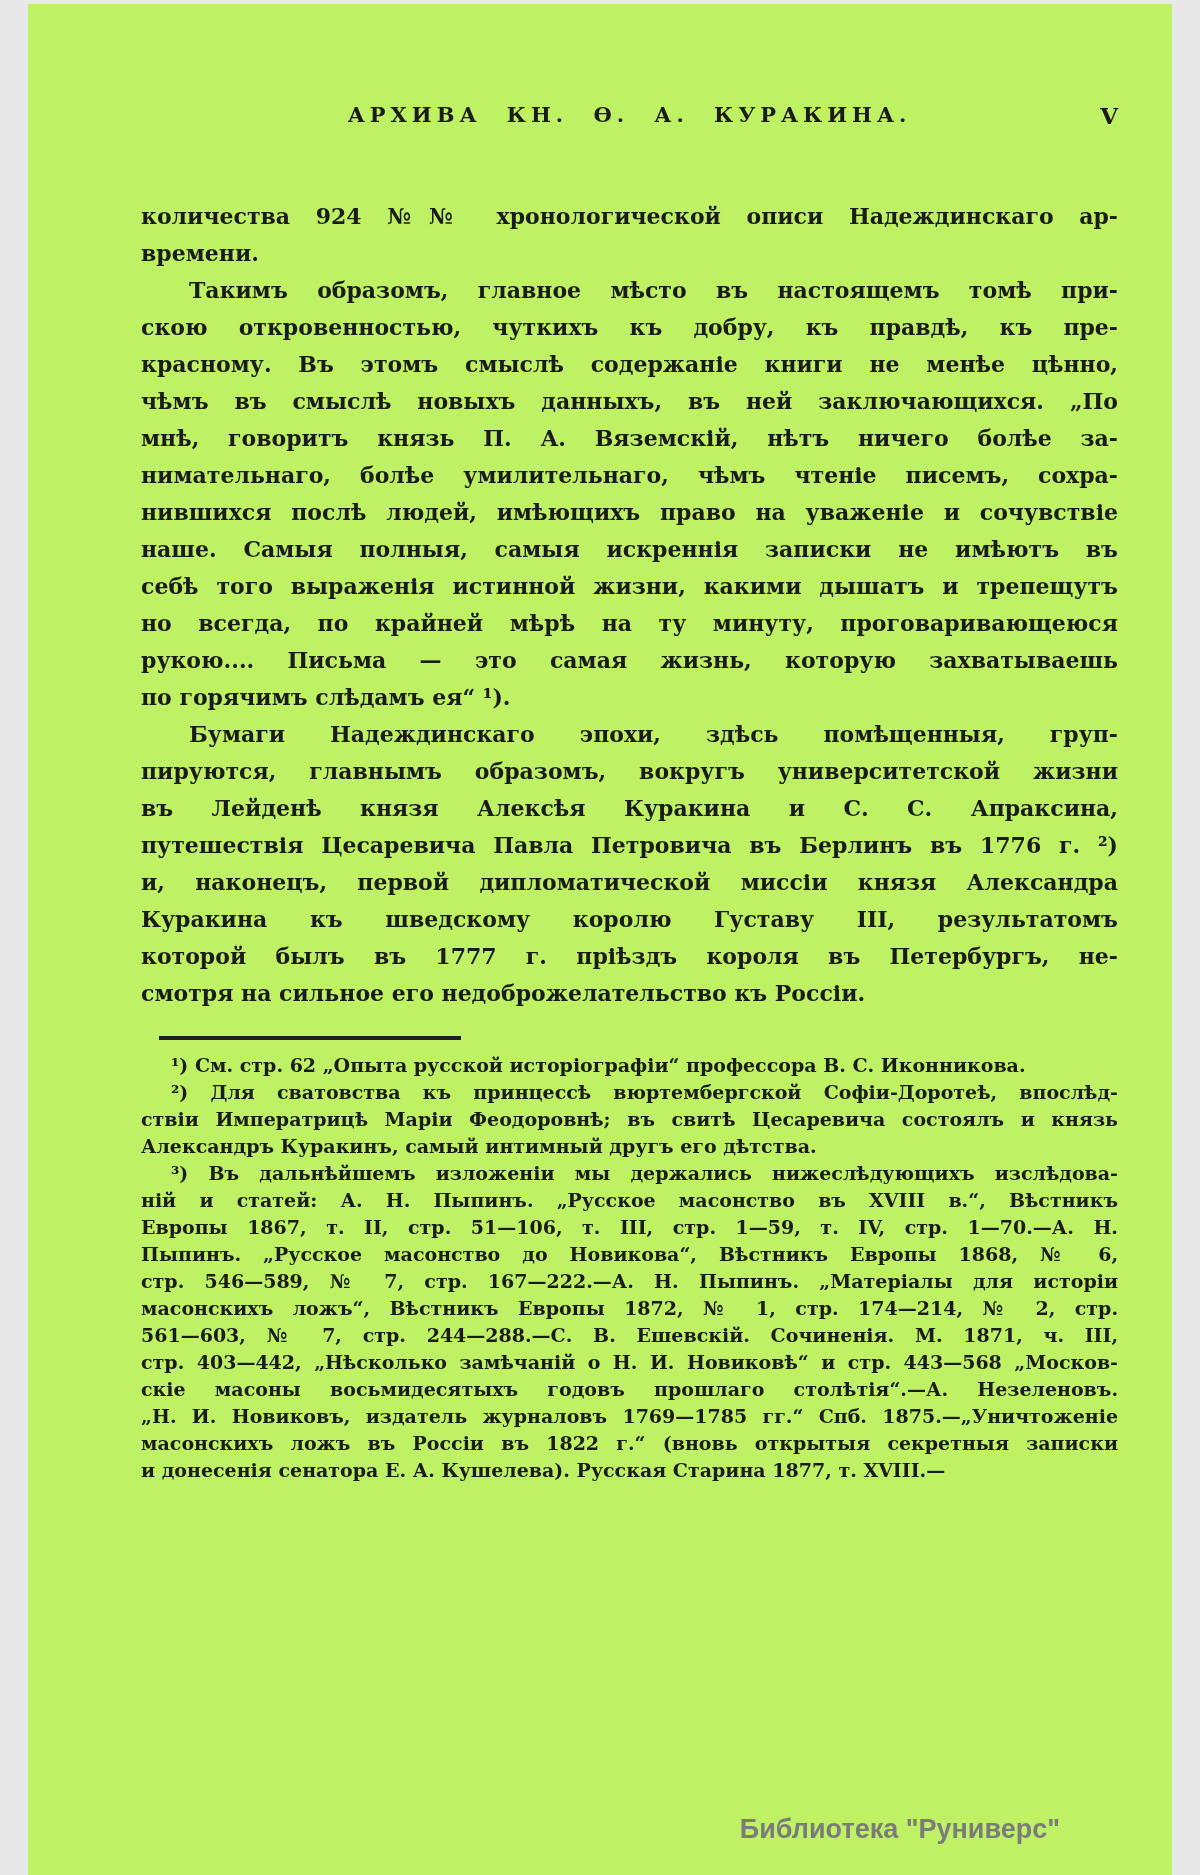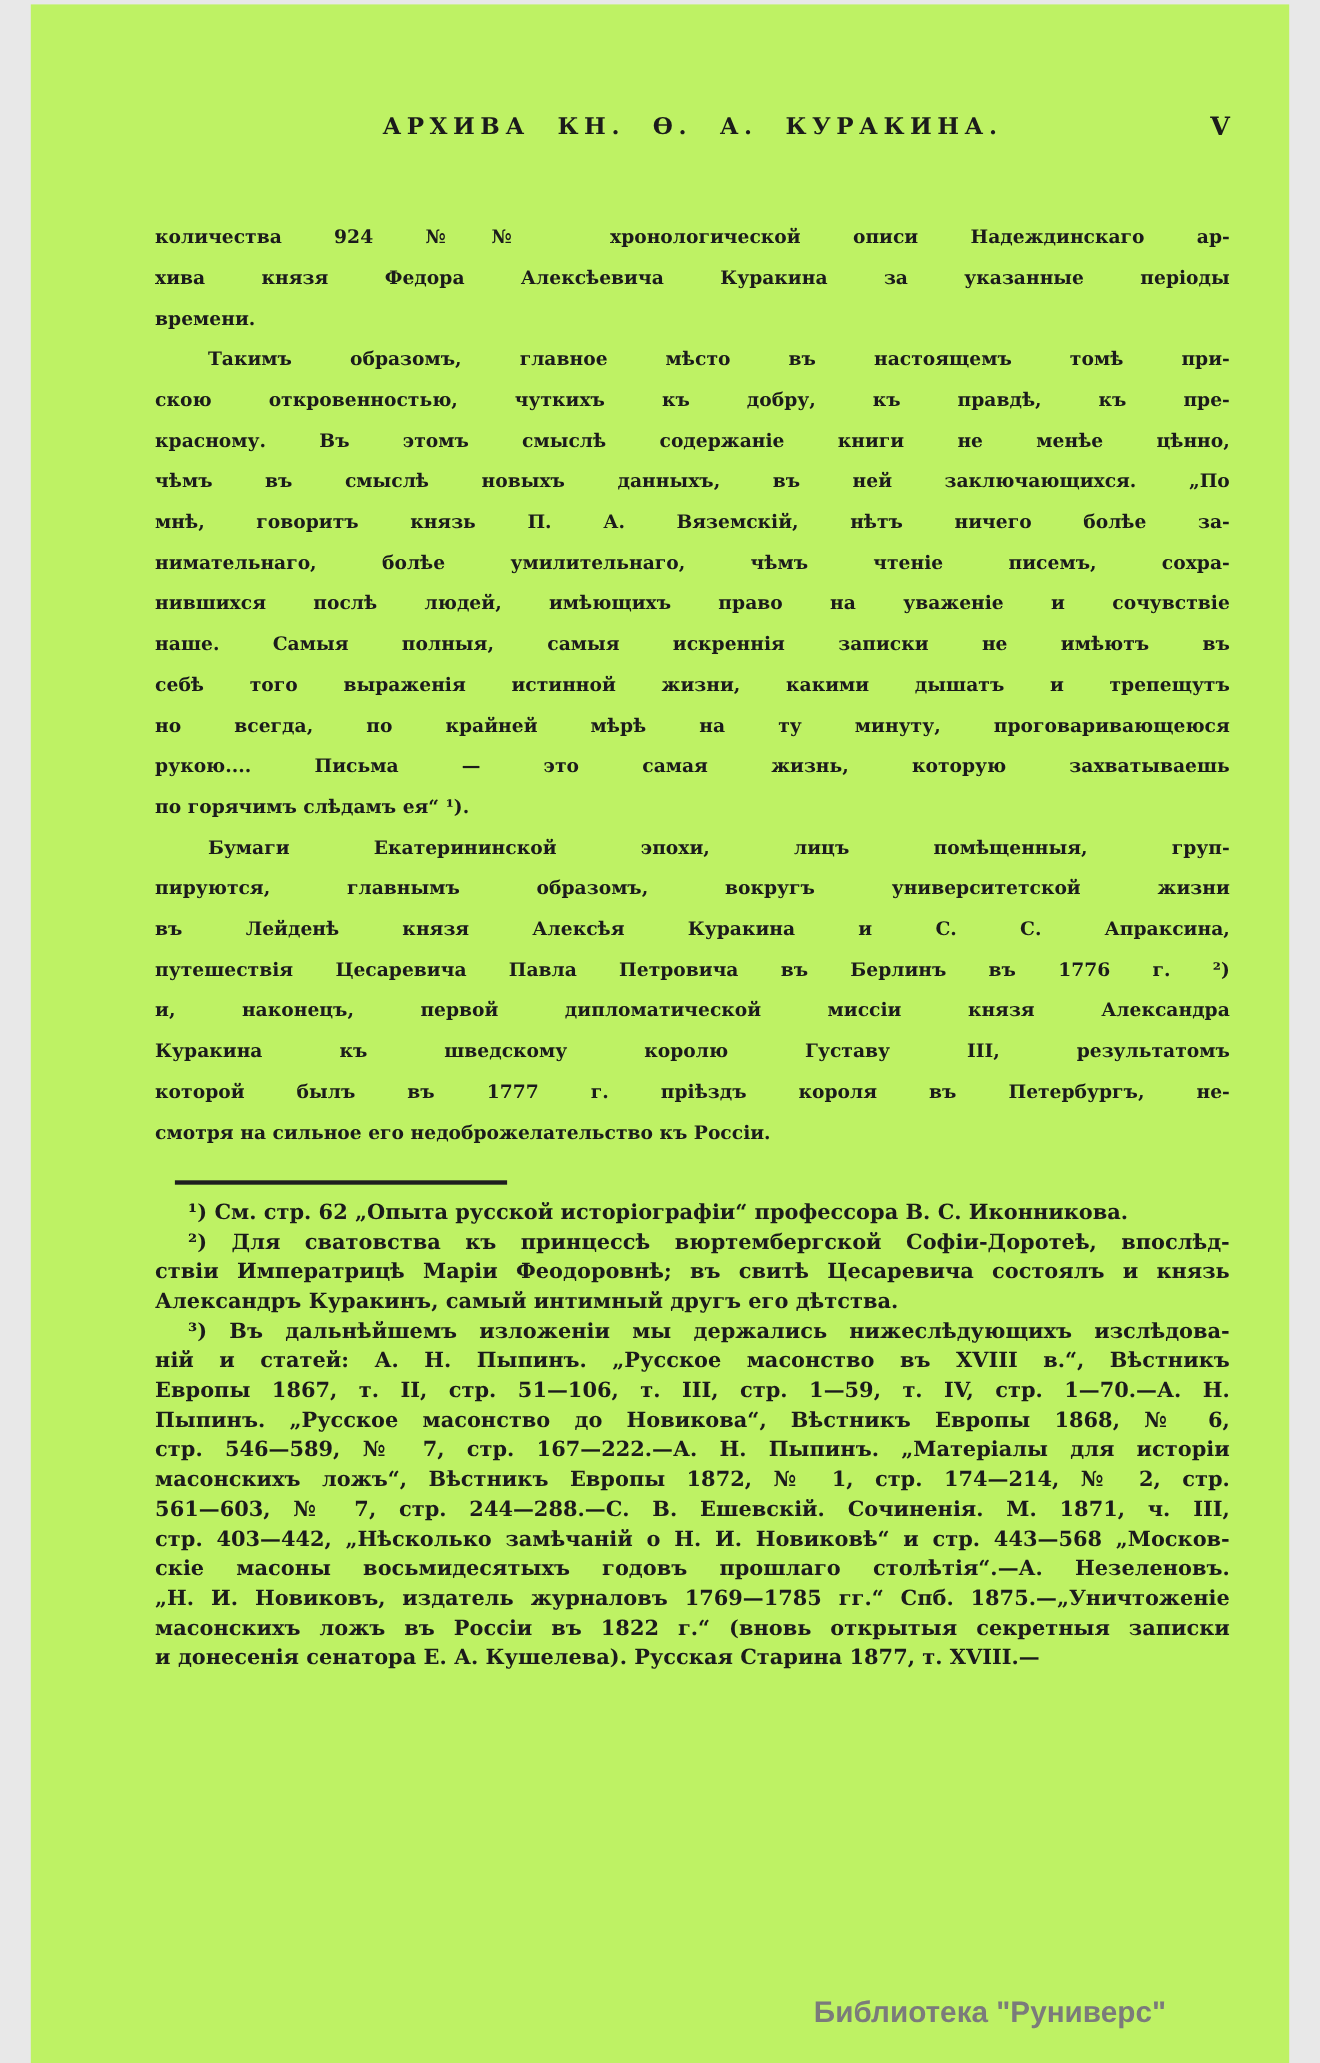--- a/index.html
+++ b/index.html
@@ -29,21 +29,21 @@
   }
   .hdr-page {
     position: absolute;
     right: 0px;
     top: 0px;
     font-size: 23px;
     font-weight: bold;
   }
   .body-text {
     margin-top: 62px;
-    font-size: 17px;
+    font-size: 22px;
     font-weight: bold;
     line-height: 37px;
   }
   .line { text-align: justify; }
   .line.jl { text-align-last: justify; }
   .body-text .line.indent { text-indent: 48px; }
   .fn-rule {
     margin-top: 24px;
     margin-left: 18px;
     width: 302px;
@@ -73,39 +73,38 @@
   <div class="content">
 
     <div class="hdr">
       <div class="hdr-title">АРХИВА КН. Ѳ. А. КУРАКИНА.</div>
       <div class="hdr-page">V</div>
     </div>
 
     <div class="body-text">
         <div>
           <div class="line jl">количества 924 №№ хронологической описи Надеждинскаго ар-</div>
-          <div class="line jl">хива князя Федора Алексѣевича Куракина за указанные періоды</div>
           <div class="line">времени.</div>
         </div>
         <div>
           <div class="line jl indent">Такимъ образомъ, главное мѣсто въ настоящемъ томѣ при-</div>
           <div class="line jl">скою откровенностью, чуткихъ къ добру, къ правдѣ, къ пре-</div>
           <div class="line jl">красному. Въ этомъ смыслѣ содержаніе книги не менѣе цѣнно,</div>
           <div class="line jl">чѣмъ въ смыслѣ новыхъ данныхъ, въ ней заключающихся. „По</div>
           <div class="line jl">мнѣ, говоритъ князь П. А. Вяземскій, нѣтъ ничего болѣе за-</div>
           <div class="line jl">нимательнаго, болѣе умилительнаго, чѣмъ чтеніе писемъ, сохра-</div>
           <div class="line jl">нившихся послѣ людей, имѣющихъ право на уваженіе и сочувствіе</div>
           <div class="line jl">наше. Самыя полныя, самыя искреннія записки не имѣютъ въ</div>
           <div class="line jl">себѣ того выраженія истинной жизни, какими дышатъ и трепещутъ</div>
           <div class="line jl">но всегда, по крайней мѣрѣ на ту минуту, проговаривающеюся</div>
           <div class="line jl">рукою.... Письма — это самая жизнь, которую захватываешь</div>
           <div class="line">по горячимъ слѣдамъ ея“ ¹).</div>
         </div>
         <div>
-          <div class="line jl indent">Бумаги Екатерининской эпохи, лицъ помѣщенныя, груп-</div>
+          <div class="line jl indent">Бумаги Надеждинскаго эпохи, здѣсь помѣщенныя, груп-</div>
           <div class="line jl">пируются, главнымъ образомъ, вокругъ университетской жизни</div>
           <div class="line jl">въ Лейденѣ князя Алексѣя Куракина и С. С. Апраксина,</div>
           <div class="line jl">путешествія Цесаревича Павла Петровича въ Берлинъ въ 1776 г. ²)</div>
           <div class="line jl">и, наконецъ, первой дипломатической миссіи князя Александра</div>
           <div class="line jl">Куракина къ шведскому королю Густаву III, результатомъ</div>
           <div class="line jl">которой былъ въ 1777 г. пріѣздъ короля въ Петербургъ, не-</div>
           <div class="line">смотря на сильное его недоброжелательство къ Россіи.</div>
         </div>
       </div>
 

